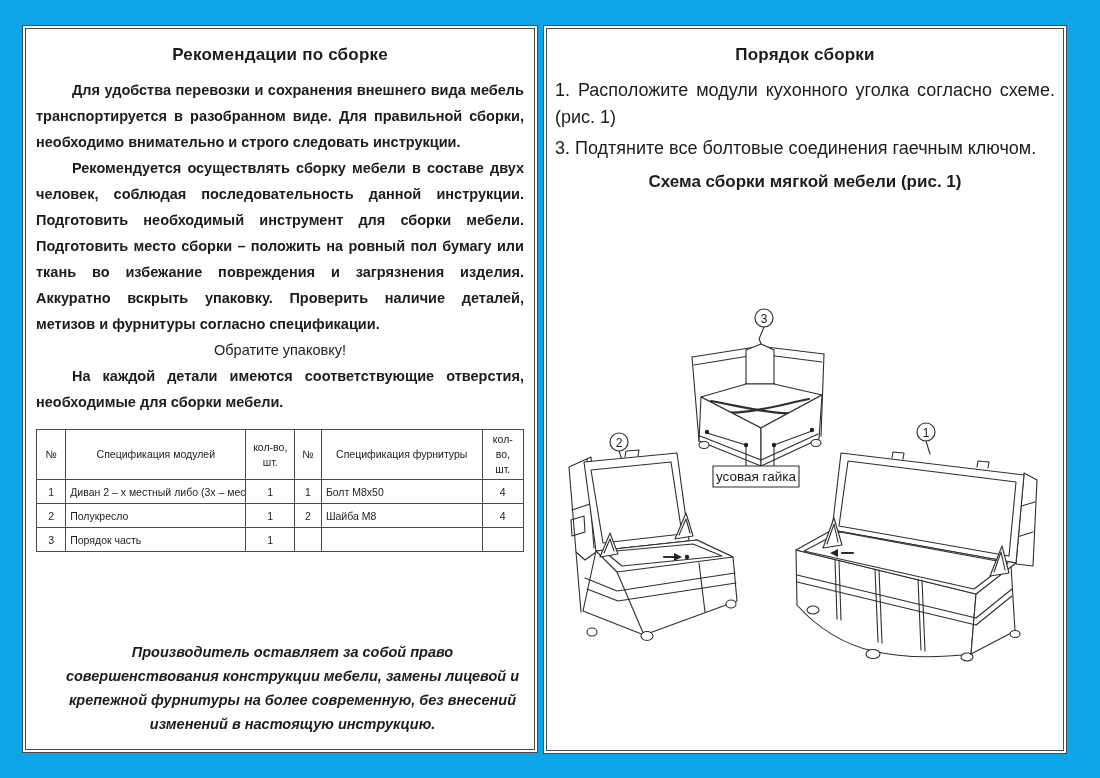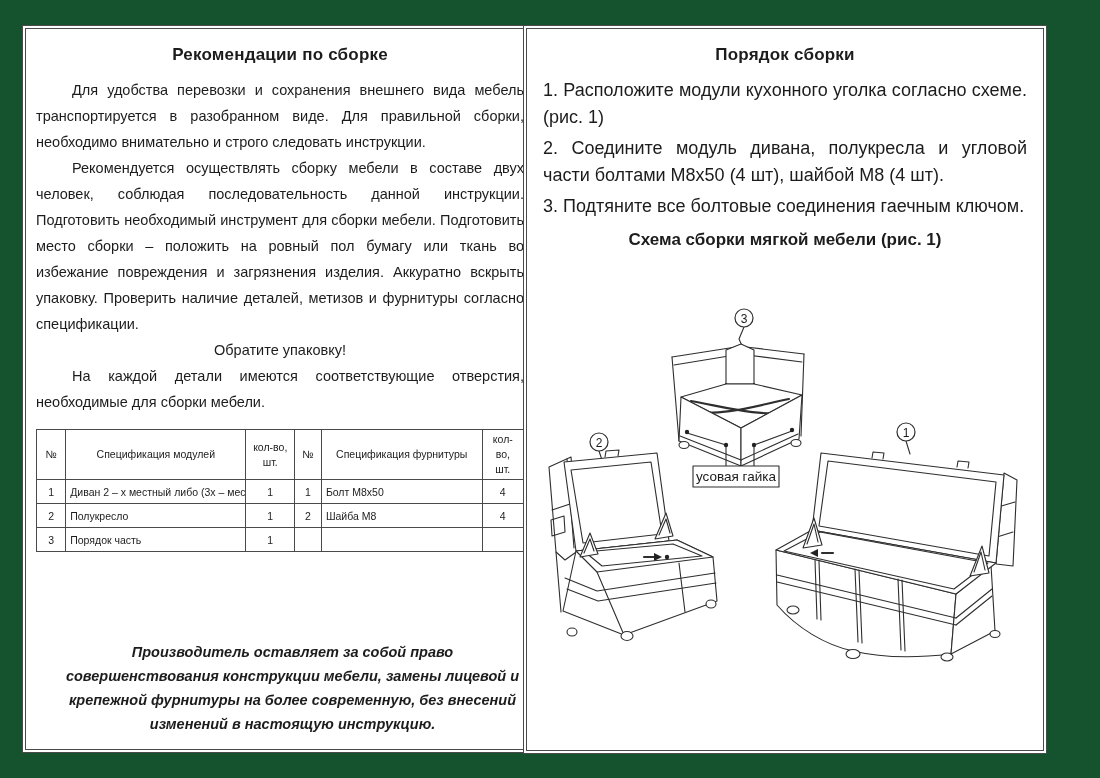--- a/index.html
+++ b/index.html
@@ -1,26 +1,26 @@
 <!DOCTYPE html>
 <html><head>
 <meta charset="utf-8">
 <style>
   * { margin:0; padding:0; box-sizing:border-box; }
   html,body { width:1100px; height:778px; background:#ffffff; overflow:hidden;
               font-family:"Liberation Sans", sans-serif; color:#1c1c1c; }
-  .sheet { position:relative; width:1100px; height:778px; background:#14532d; }
+  .sheet { position:relative; width:1100px; height:778px; background:#0ea5e9; }
 
   .page { position:absolute; top:25px; border:4px double #4a4a4a; background:#fff; overflow:hidden; }
   .page-left  { left:22px;  width:516px; height:728px; padding:8px 10px; }
-  .page-right { left:523px; width:524px; height:729px; padding:8px 16px; }
+  .page-right { left:543px; width:524px; height:729px; padding:8px 8px; }
 
   h1.page-title { font-size:17px; font-weight:bold; text-align:center; margin-top:8px; letter-spacing:.2px; }
 
-  .body-par { font-size:14.5px; line-height:26px; text-align:justify; text-indent:36px; }
+  .body-par { font-size:14.5px; line-height:26px; text-align:justify; text-indent:36px;font-weight:bold; }
   .page-left .body-par:first-of-type { margin-top:12px; }
   .attention { font-size:14.5px; line-height:26px; text-align:center; }
 
   table.spec { width:100%; border-collapse:collapse; margin-top:14px; table-layout:fixed; }
   table.spec th, table.spec td { border:1px solid #4a4a4a; font-weight:normal;
        font-size:10.5px; padding:2px 4px; vertical-align:middle; overflow:hidden; }
   table.spec th { text-align:center; white-space:pre-line; line-height:15px; height:36px; }
   table.spec td { height:24px; }
   td.c { text-align:center; }
   td.name { text-align:left; white-space:nowrap; font-size:10px; }
@@ -106,21 +106,20 @@
     </table>
 
     <p class="disclaimer">Производитель оставляет за собой право совершенствования конструкции мебели, замены лицевой и крепежной фурнитуры на более современную, без внесений изменений в настоящую инструкцию.</p>
   </div>
 
   <div class="page page-right">
     <h1 class="page-title">Порядок сборки</h1>
 
     <div class="steps">
       <p class="step">1. Расположите модули кухонного уголка согласно схеме. (рис. 1)</p>
-      <p class="step">2. Соедините модуль дивана, полукресла и угловой части болтами М8х50 (4 шт), шайбой М8 (4 шт).</p>
       <p class="step">3. Подтяните все болтовые соединения гаечным ключом.</p>
     </div>
 
     <h2 class="figure-title">Схема сборки мягкой мебели (рис. 1)</h2>
 
     <svg class="figure" width="516" height="492" viewBox="0 0 516 492">
 
       <g>
         <path class="ln" d="M217,67 L212,79 L216,88"></path>
 

